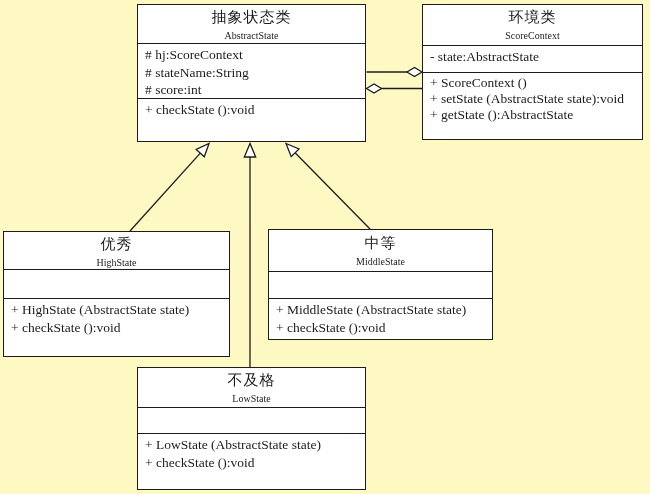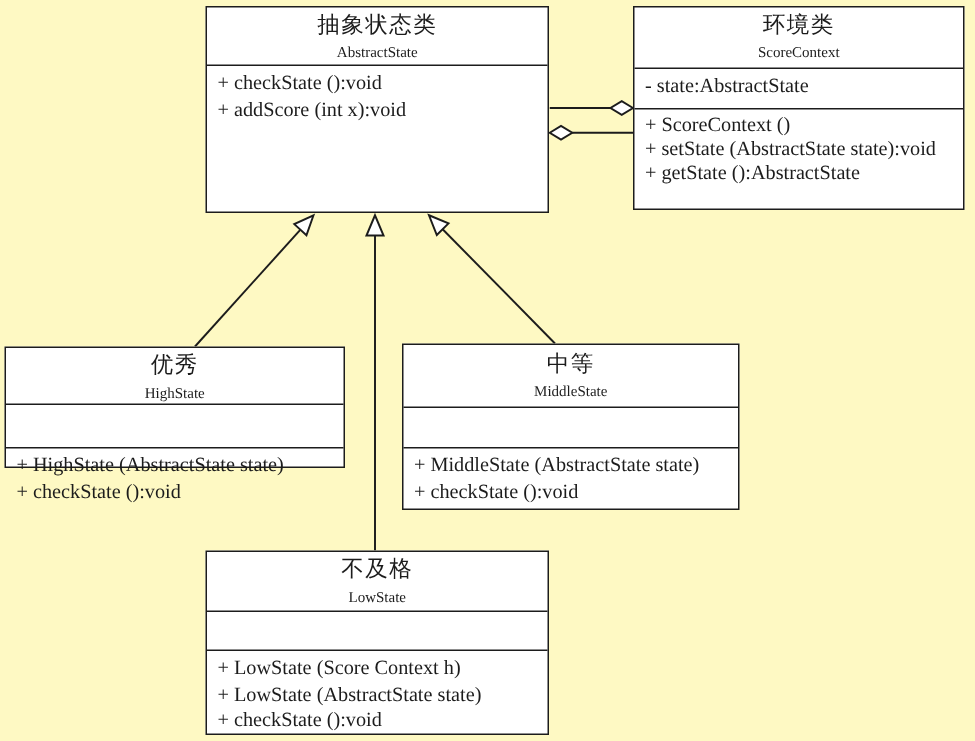--- a/index.html
+++ b/index.html
@@ -56,42 +56,46 @@
       <line x1="381.5" y1="88.5" x2="422" y2="88.5"></line>
       <polygon points="366.5,88.5 374,84 381.5,88.5 374,93" fill="#ffffff"></polygon>
     </g>
   </svg>
 
   <section class="cls" style="left:137px;top:4px;width:229px;height:138px">
     <div class="title" style="height:39px">
       <div class="cn">抽象状态类</div>
       <div class="en">AbstractState</div>
     </div>
+    <div class="attrs" style="height:55px">
+        <div class="member"># hj:ScoreContext</div>
+        <div class="member"># stateName:String</div>
+        <div class="member"># score:int</div>
+      </div>
     <div class="methods">
         <div class="member">+ checkState ():void</div>
-        <div class="member">+ addScore (int x):void</div>
       </div>
   </section>
 
   <section class="cls" style="left:422px;top:4px;width:221px;height:136px">
     <div class="title" style="height:41px">
       <div class="cn">环境类</div>
       <div class="en">ScoreContext</div>
     </div>
     <div class="attrs" style="height:27px">
         <div class="member">- state:AbstractState</div>
       </div>
     <div class="methods tight">
         <div class="member">+ ScoreContext ()</div>
         <div class="member">+ setState (AbstractState state):void</div>
         <div class="member">+ getState ():AbstractState</div>
       </div>
   </section>
 
-  <section class="cls" style="left:3px;top:231px;width:227px;height:81px">
+  <section class="cls" style="left:3px;top:231px;width:227px;height:126px">
     <div class="title" style="height:38px">
       <div class="cn">优秀</div>
       <div class="en">HighState</div>
     </div>
     <div class="attrs" style="height:29px"></div>
     <div class="methods">
         <div class="member">+ HighState (AbstractState state)</div>
         <div class="member">+ checkState ():void</div>
       </div>
   </section>
@@ -108,19 +112,18 @@
       </div>
   </section>
 
   <section class="cls" style="left:137px;top:367px;width:229px;height:123px">
     <div class="title" style="height:40px">
       <div class="cn">不及格</div>
       <div class="en">LowState</div>
     </div>
     <div class="attrs" style="height:26px"></div>
     <div class="methods">
-        <div class="member">+ LowState (Score Context h)</div>
         <div class="member">+ LowState (AbstractState state)</div>
         <div class="member">+ checkState ():void</div>
       </div>
   </section>
 
 </div>
 
 </body></html>

